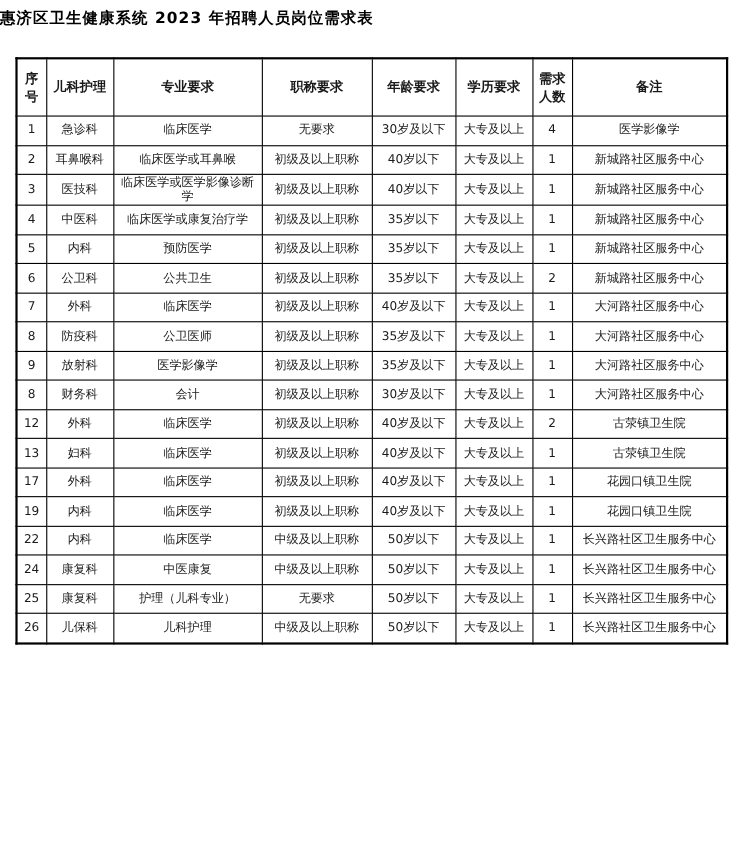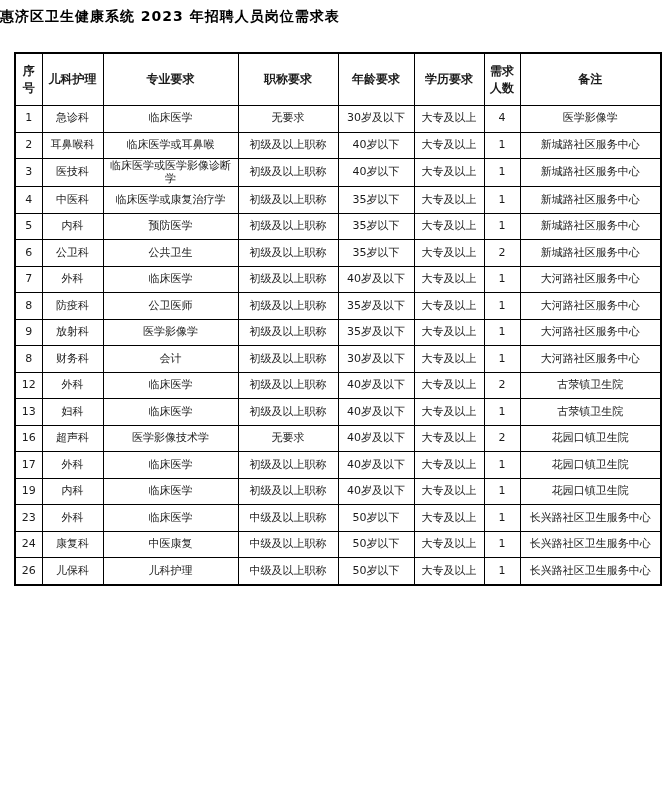--- a/index.html
+++ b/index.html
@@ -199,70 +199,70 @@
         <td>13</td>
         <td>妇科</td>
         <td>临床医学</td>
         <td>初级及以上职称</td>
         <td>40岁及以下</td>
         <td>大专及以上</td>
         <td>1</td>
         <td>古荥镇卫生院</td>
       </tr>
       <tr>
-        <td>16</td>
-        <td>超声科</td>
-        <td>医学影像技术学</td>
-        <td>无要求</td>
-        <td>40岁及以下</td>
-        <td>大专及以上</td>
-        <td>2</td>
-        <td>花园口镇卫生院</td>
-      </tr>
-      <tr>
         <td>17</td>
         <td>外科</td>
         <td>临床医学</td>
         <td>初级及以上职称</td>
         <td>40岁及以下</td>
         <td>大专及以上</td>
         <td>1</td>
         <td>花园口镇卫生院</td>
       </tr>
       <tr>
         <td>19</td>
         <td>内科</td>
         <td>临床医学</td>
         <td>初级及以上职称</td>
         <td>40岁及以下</td>
         <td>大专及以上</td>
         <td>1</td>
         <td>花园口镇卫生院</td>
       </tr>
       <tr>
-        <td>23</td>
-        <td>外科</td>
+        <td>22</td>
+        <td>内科</td>
         <td>临床医学</td>
         <td>中级及以上职称</td>
         <td>50岁以下</td>
         <td>大专及以上</td>
         <td>1</td>
         <td>长兴路社区卫生服务中心</td>
       </tr>
       <tr>
         <td>24</td>
         <td>康复科</td>
         <td>中医康复</td>
         <td>中级及以上职称</td>
         <td>50岁以下</td>
         <td>大专及以上</td>
         <td>1</td>
         <td>长兴路社区卫生服务中心</td>
       </tr>
       <tr>
+        <td>25</td>
+        <td>康复科</td>
+        <td>护理（儿科专业）</td>
+        <td>无要求</td>
+        <td>50岁以下</td>
+        <td>大专及以上</td>
+        <td>1</td>
+        <td>长兴路社区卫生服务中心</td>
+      </tr>
+      <tr>
         <td>26</td>
         <td>儿保科</td>
         <td>儿科护理</td>
         <td>中级及以上职称</td>
         <td>50岁以下</td>
         <td>大专及以上</td>
         <td>1</td>
         <td>长兴路社区卫生服务中心</td>
       </tr>
     </tbody>

